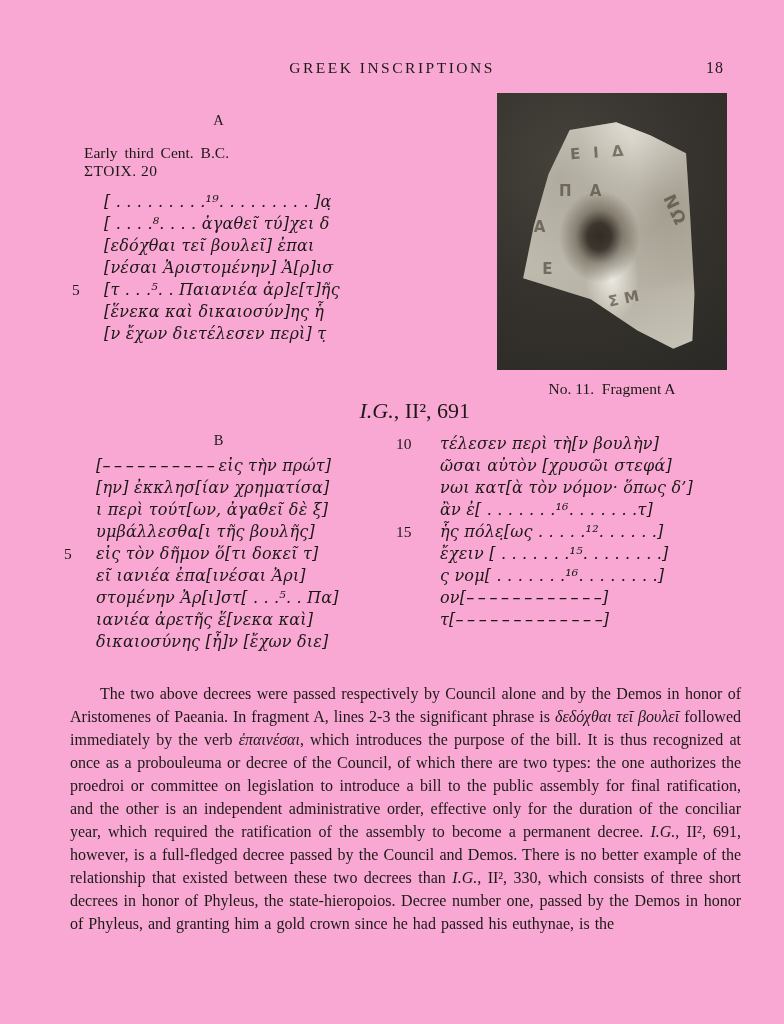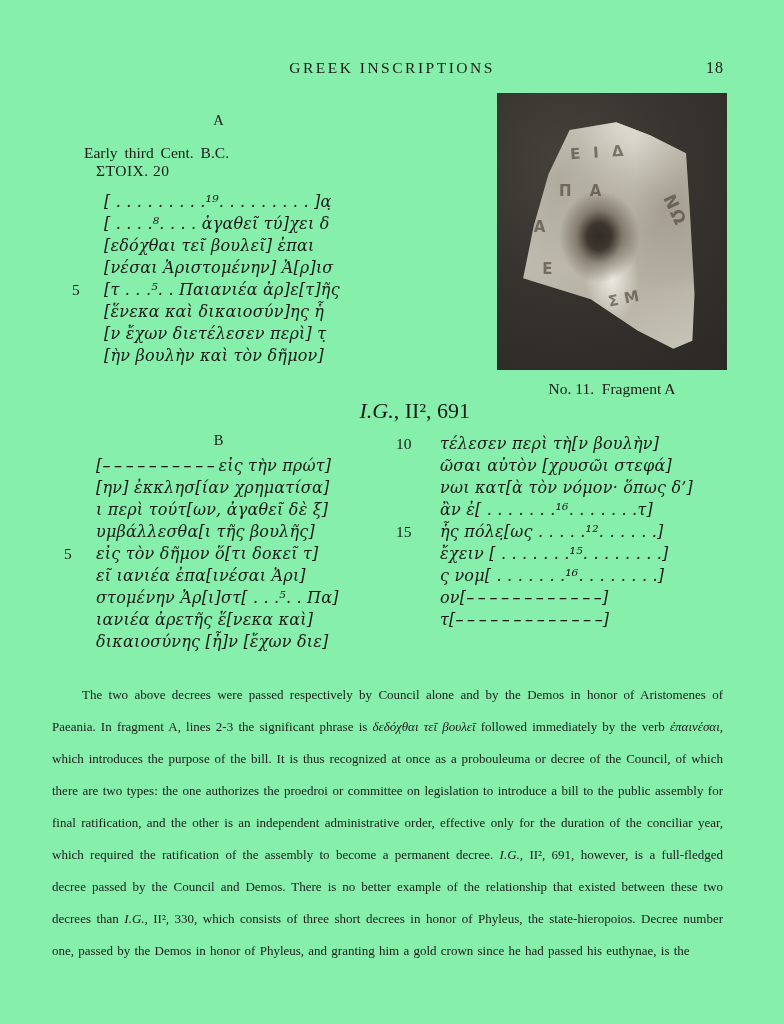--- a/index.html
+++ b/index.html
@@ -2,35 +2,35 @@
 <html><head>
 <meta charset="utf-8">
 <style>
   html,body { margin:0; padding:0; }
   body {
     font-family: "Liberation Serif", "DejaVu Serif", serif;
     background:#e8e8e4;
   }
   .page {
     position:relative; width:784px; height:1024px; margin:0 auto;
-    background:#86efac; color:#1b1916; overflow:hidden;
+    background:#f9a8d4; color:#1b1916; overflow:hidden;
   }
   
   .running-head {
     position:absolute; top:59px; left:0; width:100%;
     text-align:center; font-size:15.5px; letter-spacing:2.5px;
   }
   .page-number { position:absolute; top:59px; left:706px; font-size:16px; letter-spacing:1px; }
 
   
   .frag-a { position:absolute; left:68px; top:112px; width:302px; }
   .frag-label { text-align:center; font-size:14.5px; letter-spacing:1px; margin-bottom:15px; }
   .date-row { display:flex; justify-content:space-between; font-size:15.5px; padding:0 8px 0 16px; margin-bottom:11px;flex-direction:column; }
   .date-label { word-spacing:3px; }
-  .stoich-label { letter-spacing:0.5px;margin-left:12px; }
+  .stoich-label { letter-spacing:0.5px; }
 
   .insc-row { display:flex; line-height:22px; font-size:16px; }
   .lnum {
     flex:0 0 36px; box-sizing:border-box; padding-left:4px;
     font-style:normal; font-size:15.5px;
     font-family:"Liberation Serif", serif;
   }
   .ltext {
     font-family:"DejaVu Serif", "Liberation Serif", serif;
     font-style:italic; letter-spacing:0.2px; white-space:pre;
@@ -72,22 +72,22 @@
     position:absolute; left:497px; top:380px; width:230px;
     text-align:center; font-size:15.5px;
   }
 
   
   .citation { position:absolute; left:280px; top:398px; width:190px; text-align:right; font-size:22px; }
   .it { font-style:italic; }
 
   
   .main-paragraph {
-    position:absolute; left:52px; top:666px; width:671px;
-    font-size:13px; line-height:32px; text-align:justify;
+    position:absolute; left:70px; top:666px; width:671px;
+    font-size:16px; line-height:23px; text-align:justify;
     text-indent:30px; word-spacing:1px;
   }
 </style>
 </head>
 <body>
 
 <div class="page">
 
   <div class="running-head">GREEK INSCRIPTIONS</div>
   <div class="page-number">18</div>
@@ -122,21 +122,20 @@
         <div class="insc-row">
           <span class="lnum"></span>
           <span class="ltext">[ἕνεκα καὶ δικαιοσύν]ης ἧ</span>
         </div>
         <div class="insc-row">
           <span class="lnum"></span>
           <span class="ltext">[ν ἔχων διετέλεσεν περὶ] τ̣</span>
         </div>
         <div class="insc-row">
           <span class="lnum"></span>
-          <span class="ltext">[ὴν βουλὴν καὶ τὸν δῆμον]</span>
         </div>
       </div>
   </div>
 
   <div class="photo">
     <div class="stone">
       <div class="stone-letters">
           <span>ΕΙΔ</span>
           <span>ΠΑ</span>
           <span>Α</span>

